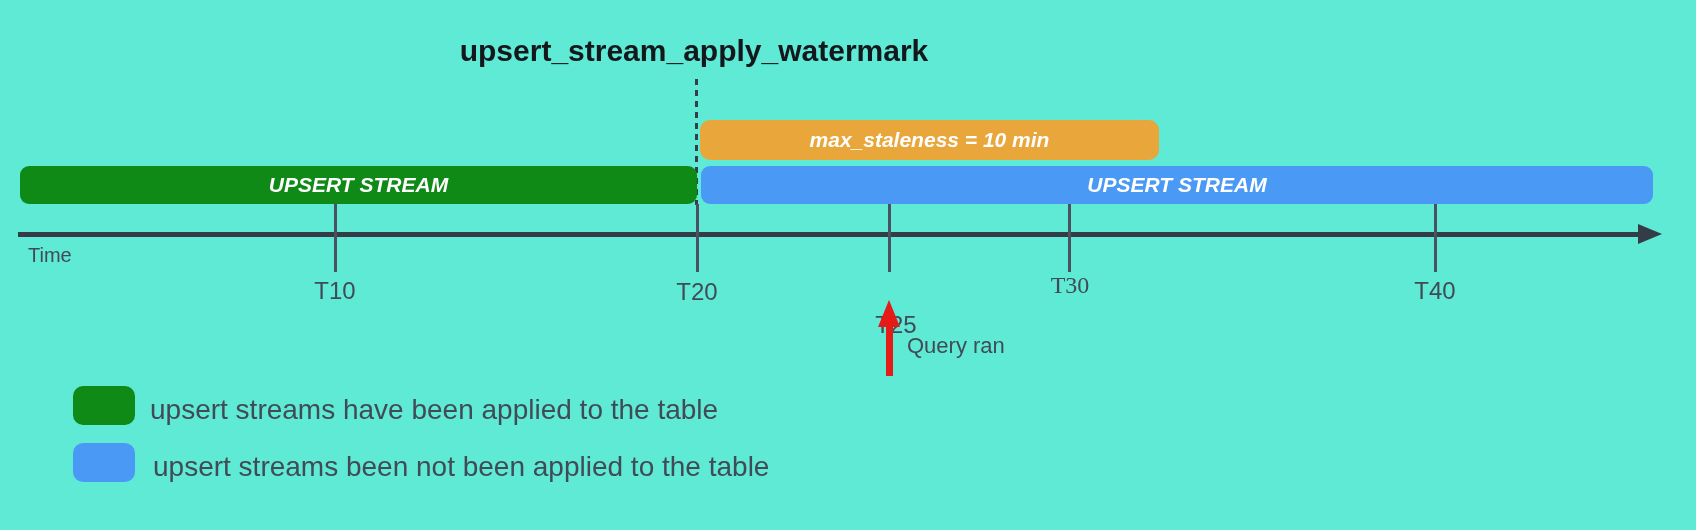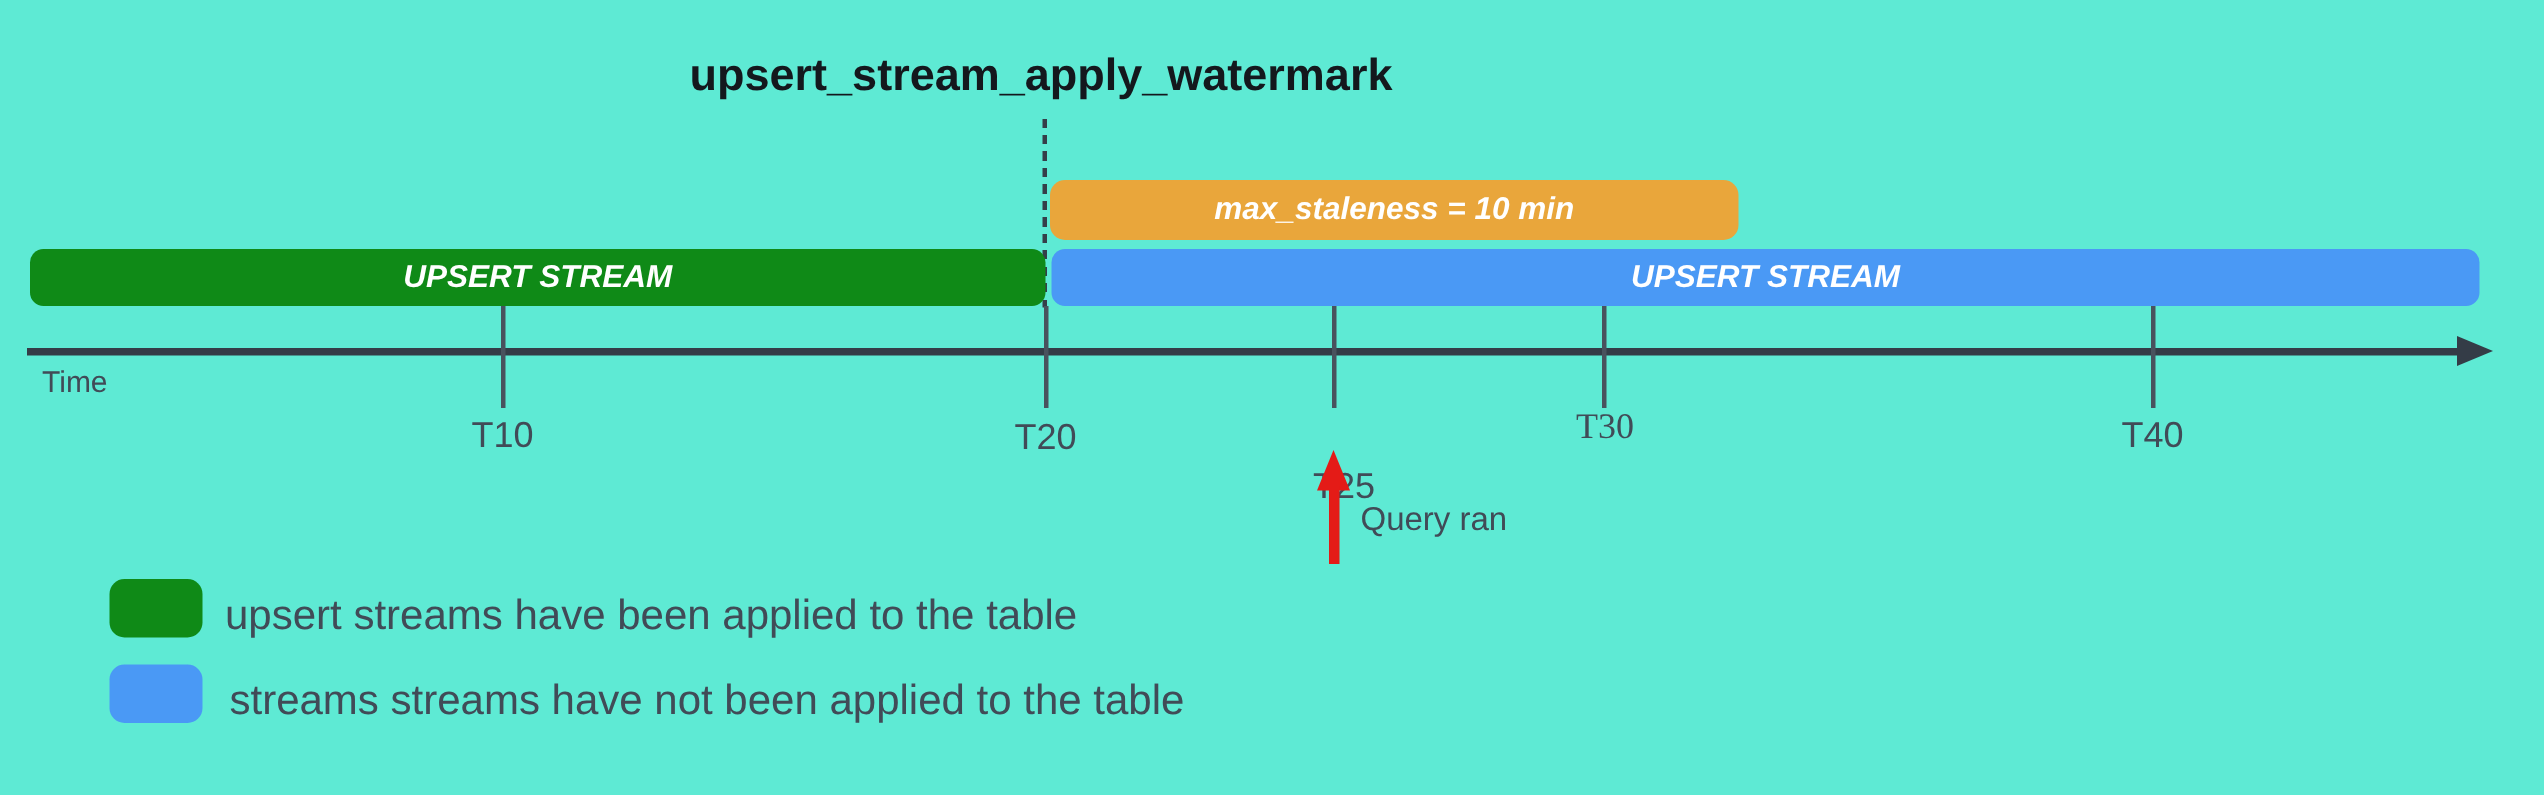--- a/index.html
+++ b/index.html
@@ -197,15 +197,15 @@
   <div class="tick-label lbl-t40">T40</div>
 
   <div class="query-arrow-head"></div>
   <div class="query-arrow-shaft"></div>
   <div class="query-label">Query ran</div>
 
   <div class="legend-swatch legend-swatch-applied"></div>
   <div class="legend-label legend-label-applied">upsert streams have been applied to the table</div>
 
   <div class="legend-swatch legend-swatch-pending"></div>
-  <div class="legend-label legend-label-pending">streams streams have not been applied to the table</div>
+  <div class="legend-label legend-label-pending">upsert streams been not been applied to the table</div>
 
 </div>
 
 </body></html>

